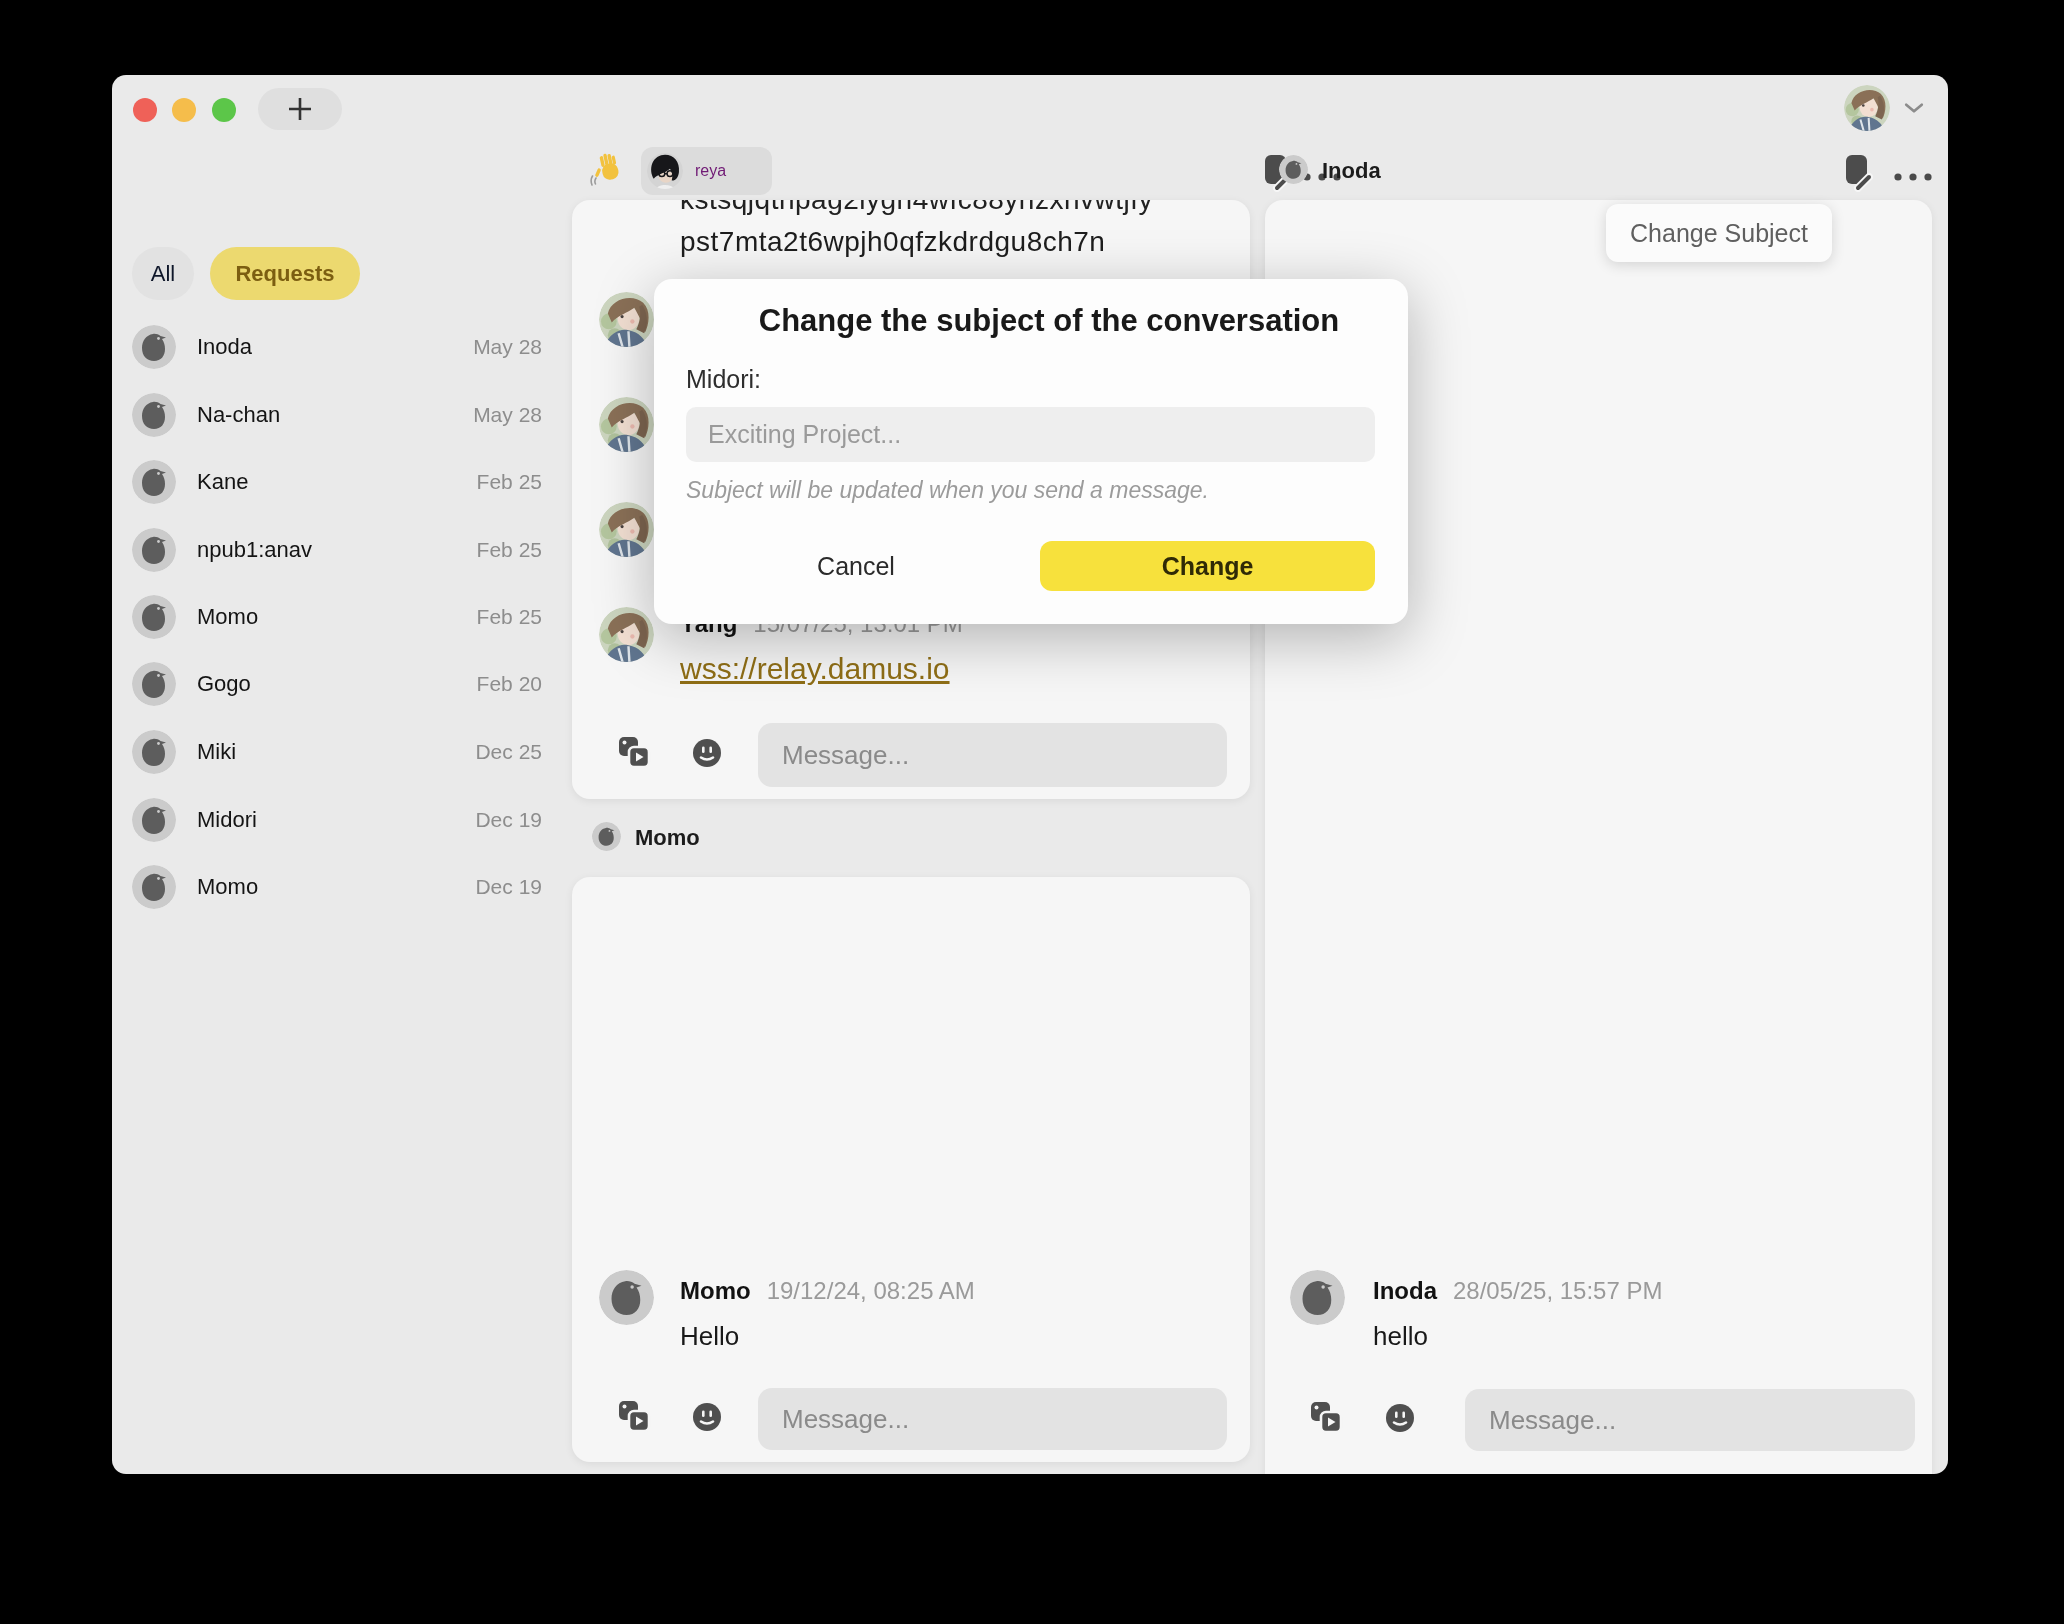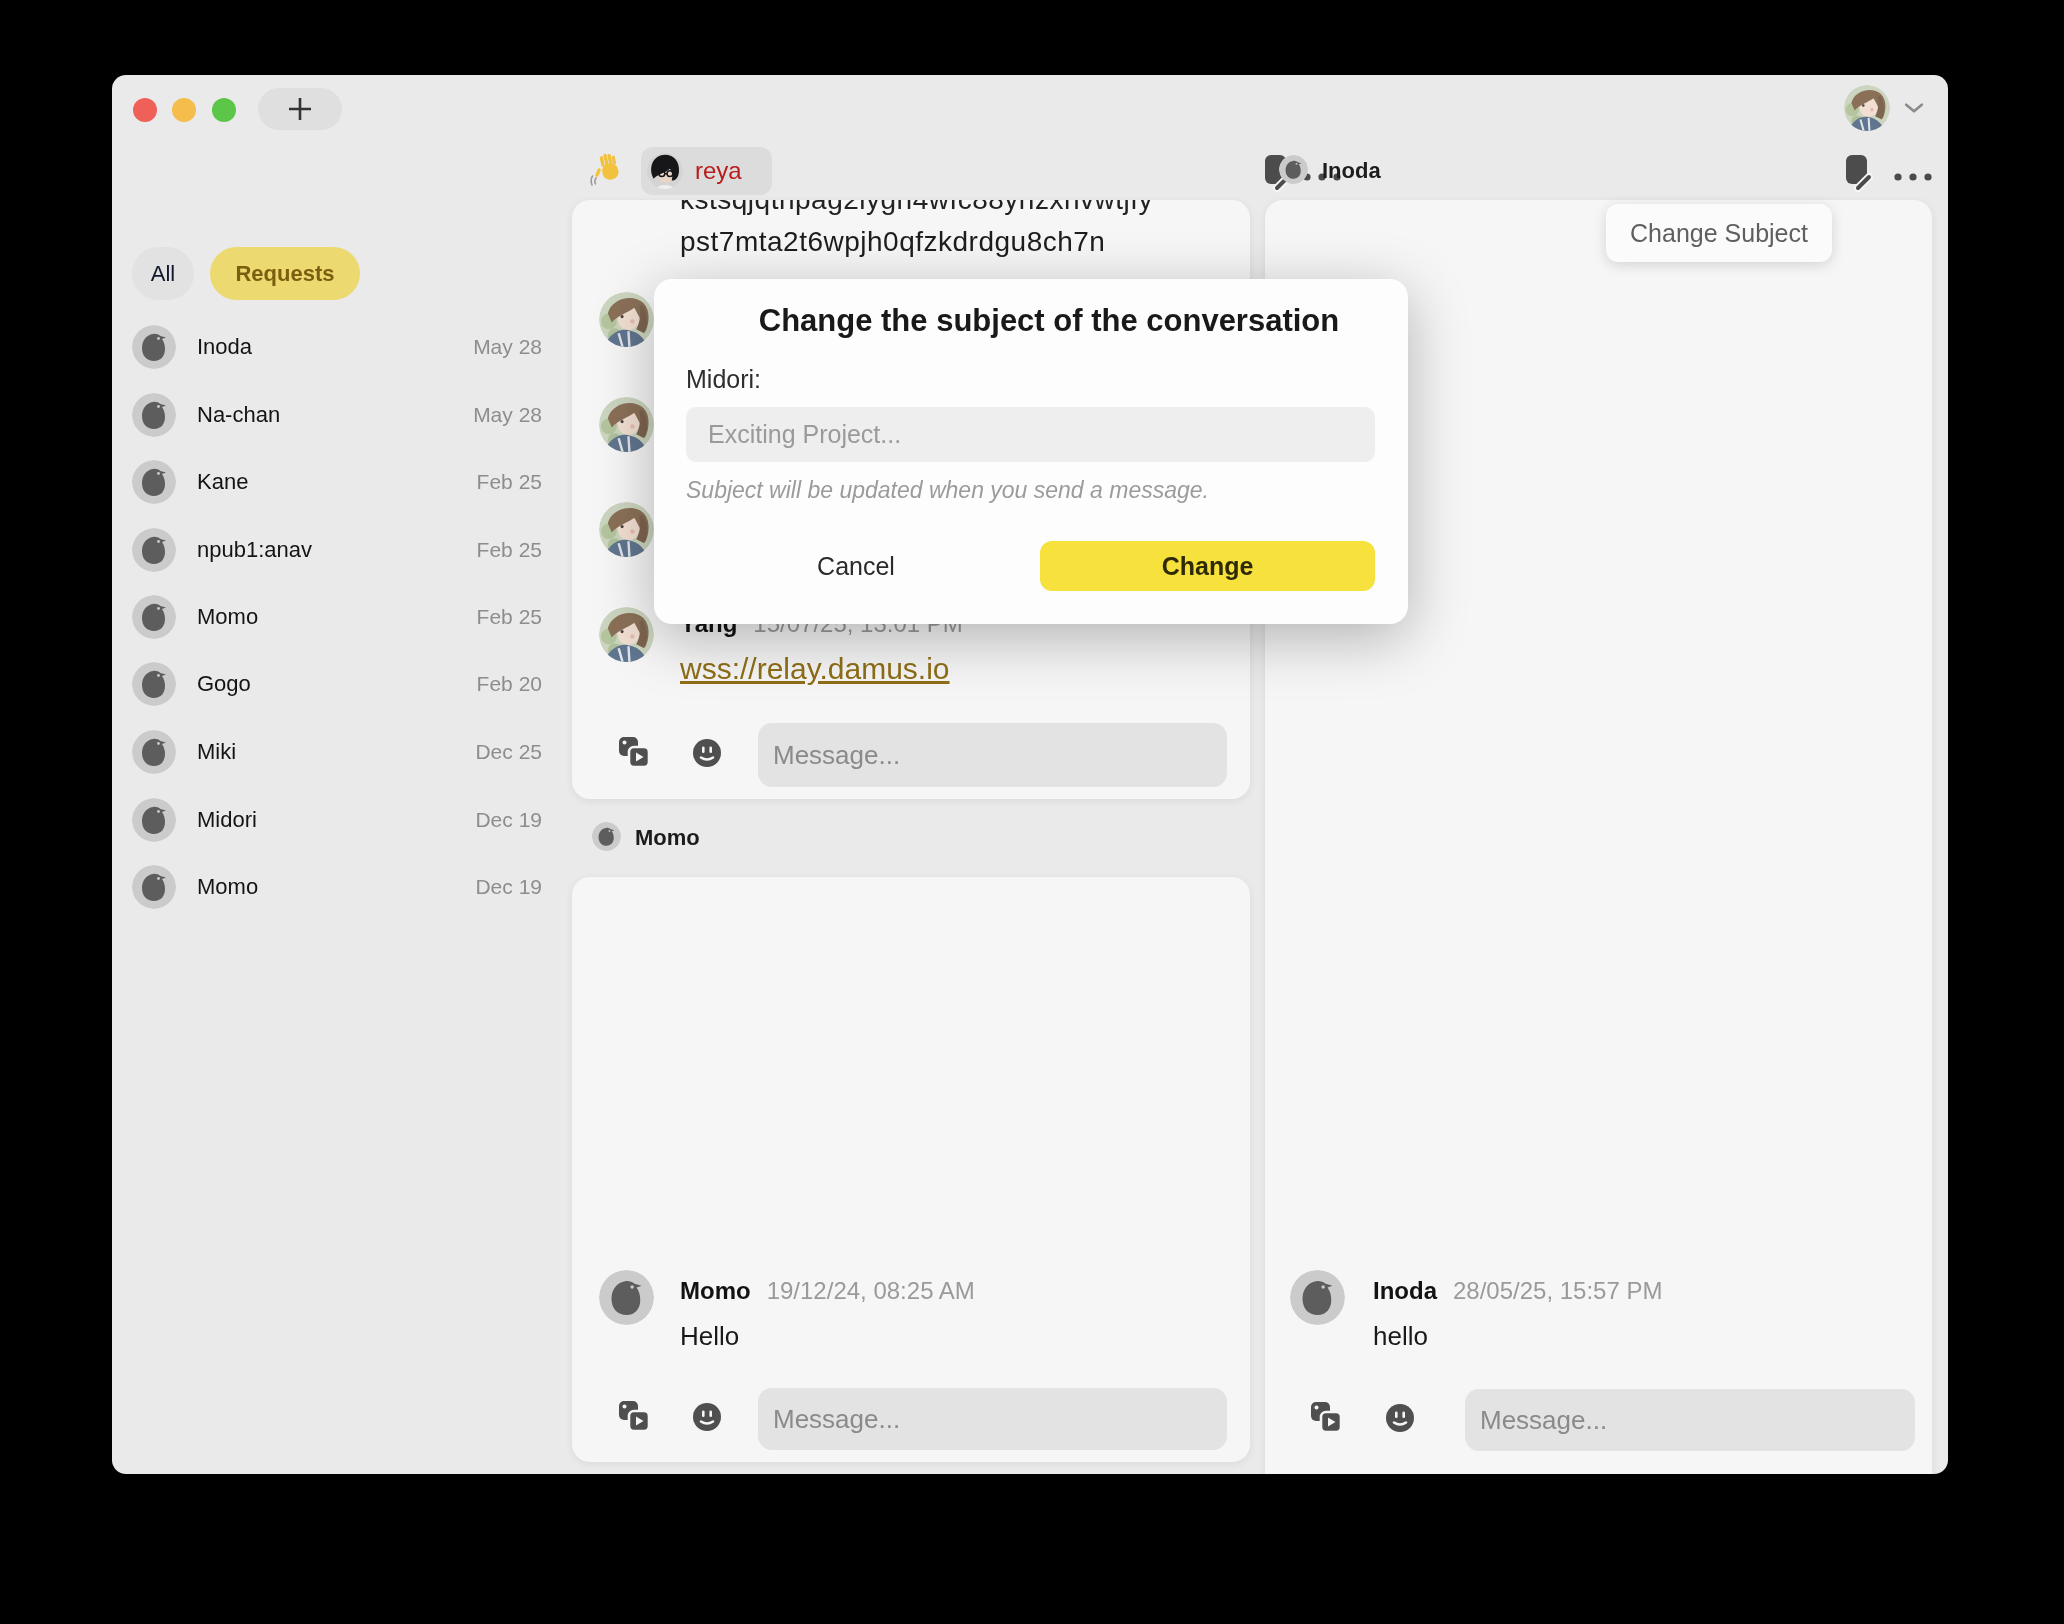--- a/index.html
+++ b/index.html
@@ -43,34 +43,34 @@
 
   
   .card{position:absolute;background:var(--card-bg);border-radius:18px;box-shadow:0 2px 8px rgba(0,0,0,.07);}
   #card-reya{left:460px;top:125px;width:678px;height:599px;overflow:hidden;}
   #card-momo{left:460px;top:802px;width:678px;height:585px;}
   #card-inoda{left:1153px;top:125px;width:667px;height:1337px;}
 
   .chat-header-name{font-size:22px;font-weight:600;color:#1c1c1c;}
   .reya-pill{position:absolute;left:529px;top:72px;width:131px;height:48px;background:#dcdcdc;border-radius:12px;
              display:flex;align-items:center;gap:12px;padding-left:6px;cursor:pointer;}
-  .reya-pill span{font-size:24px;color:#b91c1c;}
+  .reya-pill span{font-size:16px;color:#701a75;}
   .hicon{position:absolute;cursor:pointer;background:none;border:none;padding:0;}
 
   .clipped-line{position:absolute;left:108px;top:0;height:16px;width:540px;overflow:hidden;}
   .clipped-line span{position:absolute;left:0;top:-16px;font-size:28px;color:#222;letter-spacing:.5px;white-space:nowrap;}
   .npub-line{position:absolute;left:108px;top:26px;font-size:28px;color:#1d1d1d;letter-spacing:.5px;}
 
   .msg-name{font-size:24px;font-weight:700;color:#121212;}
   .msg-time{font-size:24px;color:#9a9a9a;margin-left:16px;}
   .msg-text{font-size:26px;color:#191919;}
   .link{font-size:30px;color:var(--link);text-decoration:underline;cursor:pointer;}
 
   .msg-input{position:absolute;background:#e3e3e3;border-radius:14px;border:none;outline:none;
-             font-size:26px;color:#333;padding:0 15px;}
+             font-size:26px;color:#333;padding:0 24px;}
   .msg-input::placeholder{color:#8a8a8a;}
 
   
   .modal{position:absolute;left:542px;top:204px;width:754px;height:345px;background:#fdfdfd;border-radius:18px;
          box-shadow:0 14px 60px rgba(0,0,0,.28);z-index:50;}
   .modal-title{position:absolute;top:24px;left:0;width:100%;text-align:center;font-size:31px;font-weight:700;color:#191919;margin-left:18px;}
   .modal-label{position:absolute;left:32px;top:86px;font-size:25px;color:#2e2e2e;}
   .modal-input{position:absolute;left:32px;top:128px;width:689px;height:55px;background:#eeeeee;border:none;outline:none;
                border-radius:10px;font-size:25px;padding:0 22px;color:#333;}
   .modal-input::placeholder{color:#9a9a9a;}

